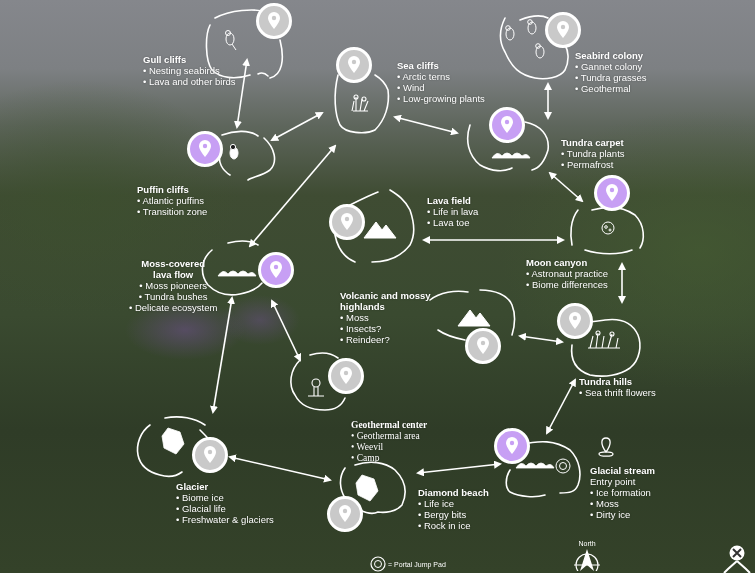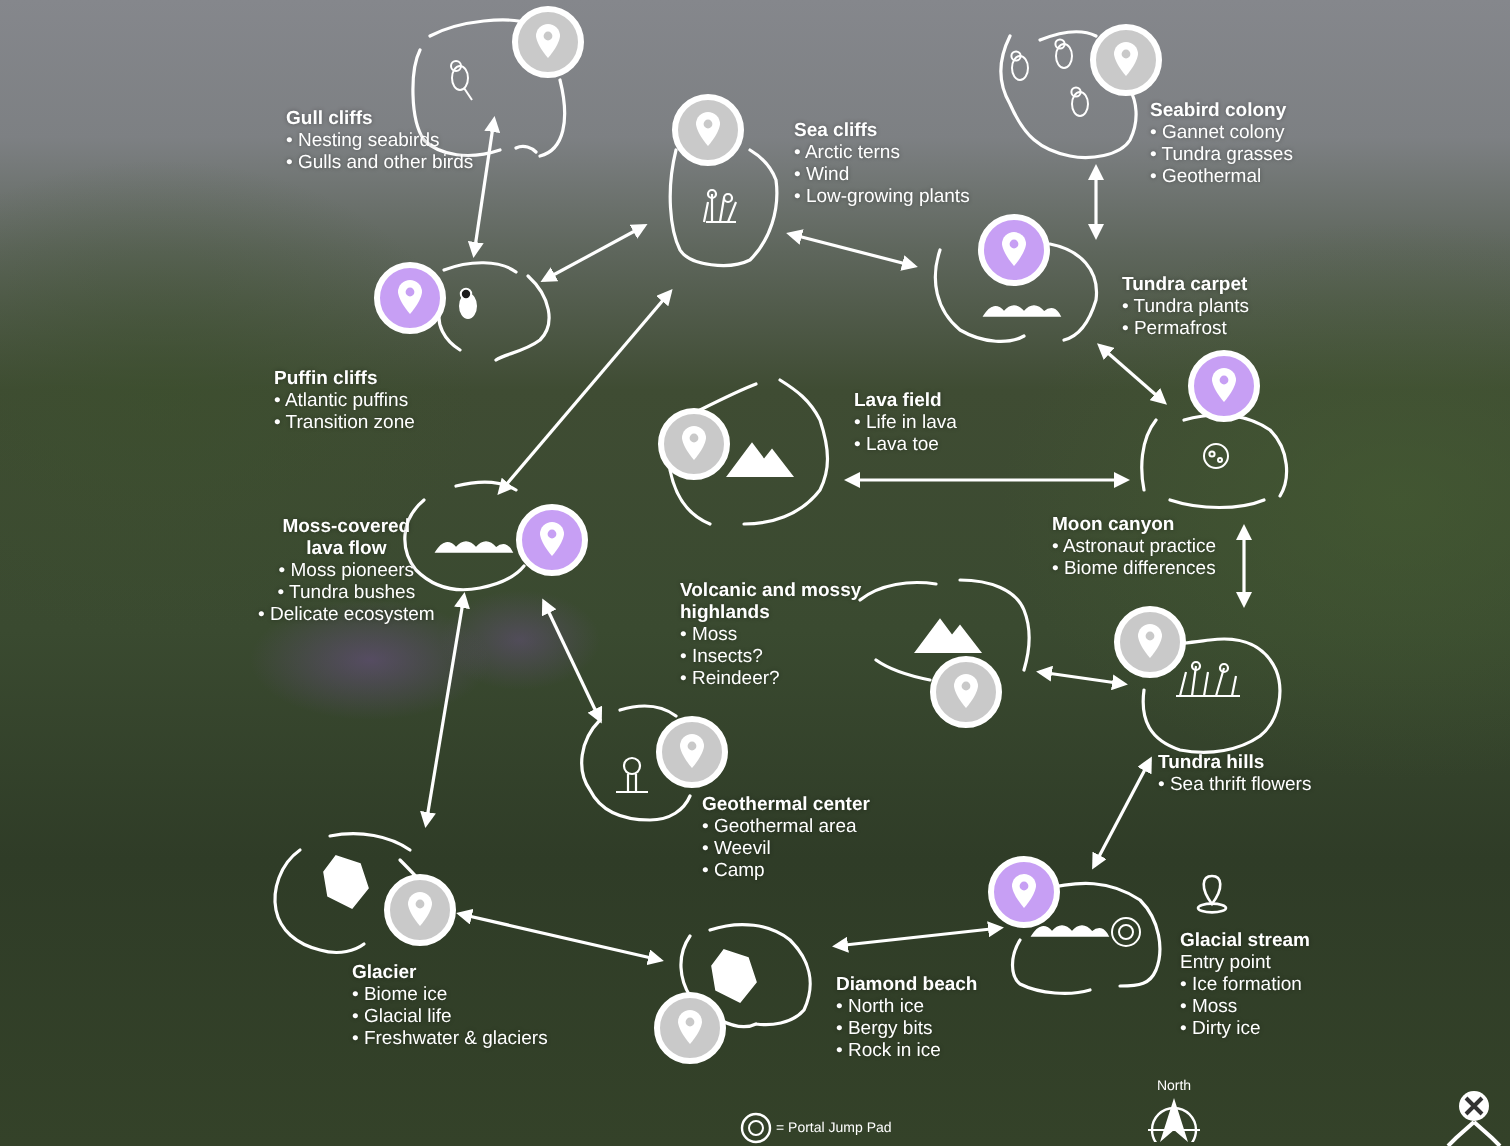--- a/index.html
+++ b/index.html
@@ -219,21 +219,21 @@
 <div class="pin purple" style="left:494px;top:428px;">
     <svg viewBox="0 0 14 18">
       <path d="M7,17 C1,10 1,6 1,6 A6,6 0 0 1 13,6 C13,6 13,10 7,17 Z" fill="#fff"></path>
       <circle cx="7" cy="6" r="2.2" fill="#c79ff4"></circle>
     </svg>
   </div>
 
 <div class="label" style="left:143px;top:54px;">
   <span class="t">Gull cliffs</span>
   <span class="b">Nesting seabirds</span>
-  <span class="b">Gulls and other birds</span>
+  <span class="b">Lava and other birds</span>
 </div>
 <div class="label" style="left:397px;top:60px;">
   <span class="t">Sea cliffs</span>
   <span class="b">Arctic terns</span>
   <span class="b">Wind</span>
   <span class="b">Low-growing plants</span>
 </div>
 <div class="label" style="left:575px;top:50px;">
   <span class="t">Seabird colony</span>
   <span class="b">Gannet colony</span>
@@ -271,35 +271,35 @@
   <span class="t">Volcanic and mossy</span>
   <span class="t">highlands</span>
   <span class="b">Moss</span>
   <span class="b">Insects?</span>
   <span class="b">Reindeer?</span>
 </div>
 <div class="label" style="left:579px;top:376px;">
   <span class="t">Tundra hills</span>
   <span class="b">Sea thrift flowers</span>
 </div>
-<div class="label" style="left:351px;top:397px;">
+<div class="label" style="left:351px;top:420px;font-family:Liberation Serif, serif;">
   <span class="t">Geothermal center</span>
   <span class="b">Geothermal area</span>
   <span class="b">Weevil</span>
   <span class="b">Camp</span>
 </div>
 <div class="label" style="left:176px;top:481px;">
   <span class="t">Glacier</span>
   <span class="b">Biome ice</span>
   <span class="b">Glacial life</span>
   <span class="b">Freshwater &amp; glaciers</span>
 </div>
 <div class="label" style="left:418px;top:487px;">
   <span class="t">Diamond beach</span>
-  <span class="b">North ice</span>
+  <span class="b">Life ice</span>
   <span class="b">Bergy bits</span>
   <span class="b">Rock in ice</span>
 </div>
 <div class="label" style="left:590px;top:465px;">
   <span class="t">Glacial stream</span>
   <span class="p">Entry point</span>
   <span class="b">Ice formation</span>
   <span class="b">Moss</span>
   <span class="b">Dirty ice</span>
 </div>

